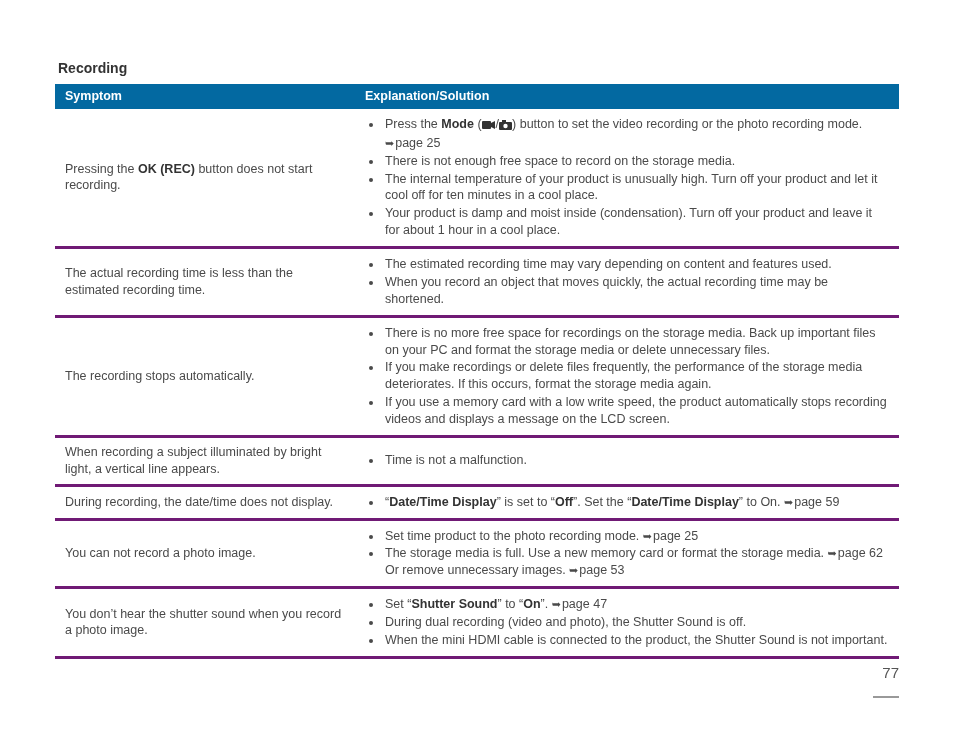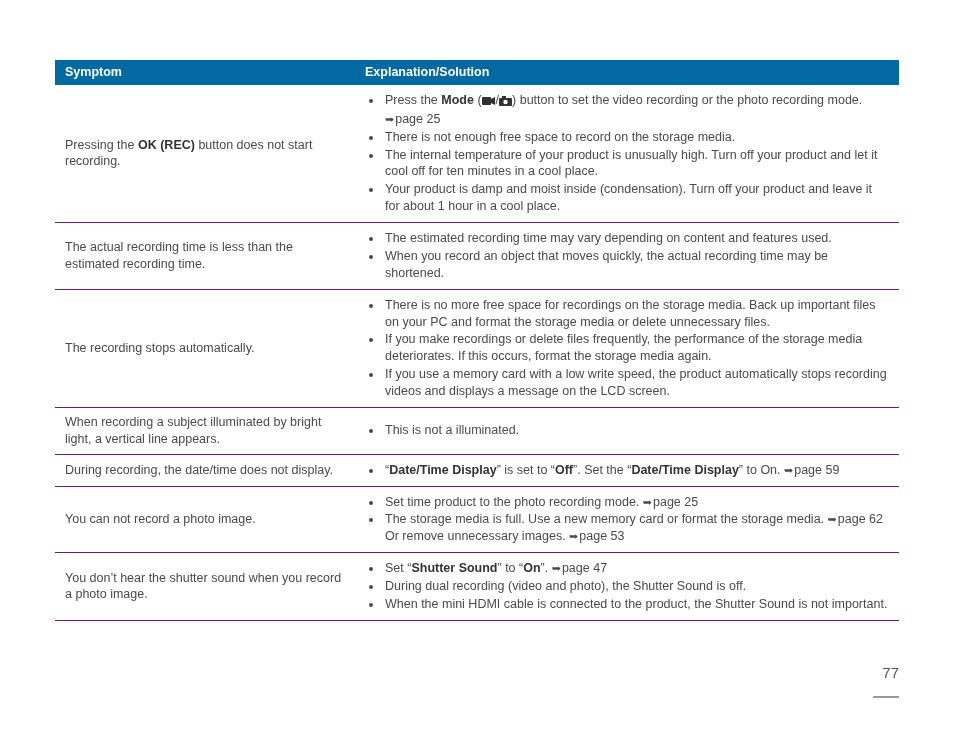--- a/index.html
+++ b/index.html
@@ -39,21 +39,21 @@
   thead th {
     background: #0369a1;
     color: #fff;
     font-weight: bold;
     text-align: left;
     padding: 4px 10px;
     font-size: 12.5px;
   }
   thead th.col-symptom { width: 280px; }
   tbody td {
-    border-bottom: 1px solid #701a75;
+    border-bottom: 3px solid #701a75;
     padding: 6px 10px 6px 10px;
     vertical-align: middle;
     color: #4a4a4a;
   }
   tbody td.symptom {
     padding-left: 10px;
     padding-right: 6px;
   }
   ul.sol {
     margin: 0;
@@ -86,20 +86,21 @@
     width: 26px;
     height: 2px;
     background: #999;
     display: inline-block;
   }
 </style>
 </head>
 <body>
 
 <div class="page">
+  <div class="section-title">Recording</div>
 
   <table>
     <thead>
       <tr>
         <th class="col-symptom">Symptom</th>
         <th>Explanation/Solution</th>
       </tr>
     </thead>
     <tbody>
 
@@ -144,21 +145,21 @@
             <li>If you make recordings or delete files frequently, the performance of the storage media deteriorates. If this occurs, format the storage media again.</li>
             <li>If you use a memory card with a low write speed, the product automatically stops recording videos and displays a message on the LCD screen.</li>
           </ul>
         </td>
       </tr>
 
       <tr>
         <td class="symptom">When recording a subject illuminated by bright light, a vertical line appears.</td>
         <td>
           <ul class="sol">
-            <li>This is not a illuminated.</li>
+            <li>Time is not a malfunction.</li>
           </ul>
         </td>
       </tr>
 
       <tr>
         <td class="symptom">During recording, the date/time does not display.</td>
         <td>
           <ul class="sol">
             <li>
               <span>“</span><span class="b">Date/Time Display</span><span>” is set to “</span><span class="b">Off</span><span>”. Set the “</span><span class="b">Date/Time Display</span><span>” to On. </span><span class="arrow"></span><span>page 59</span>

